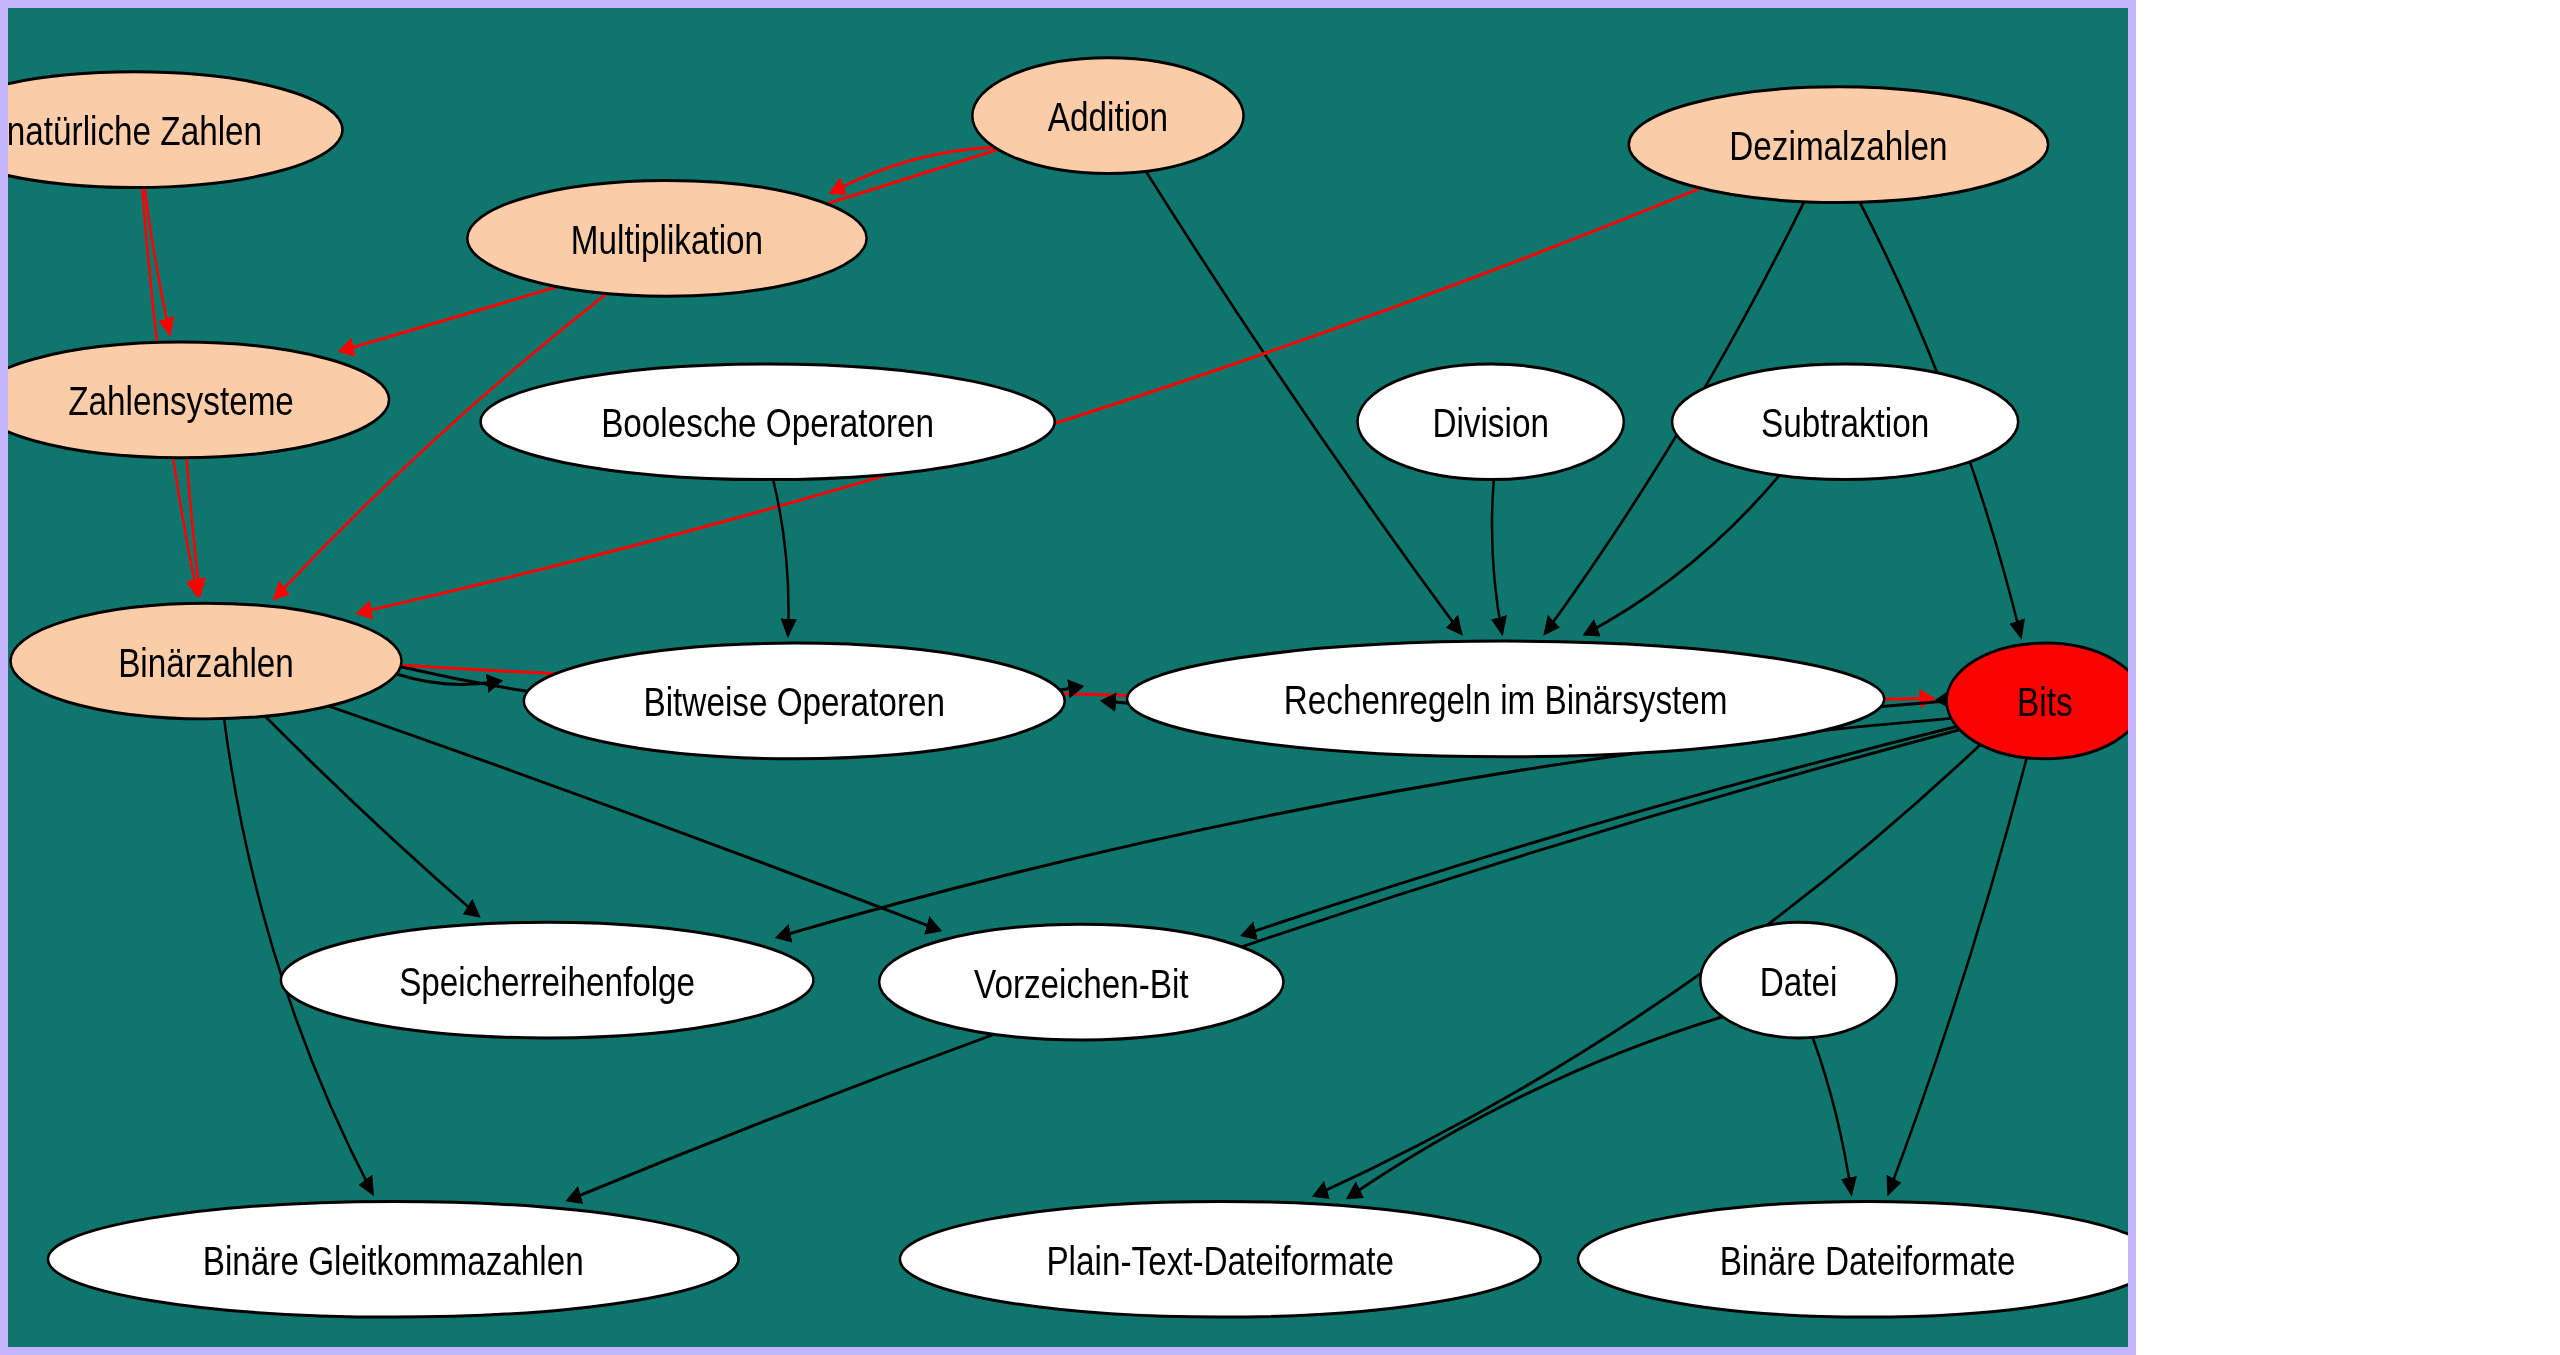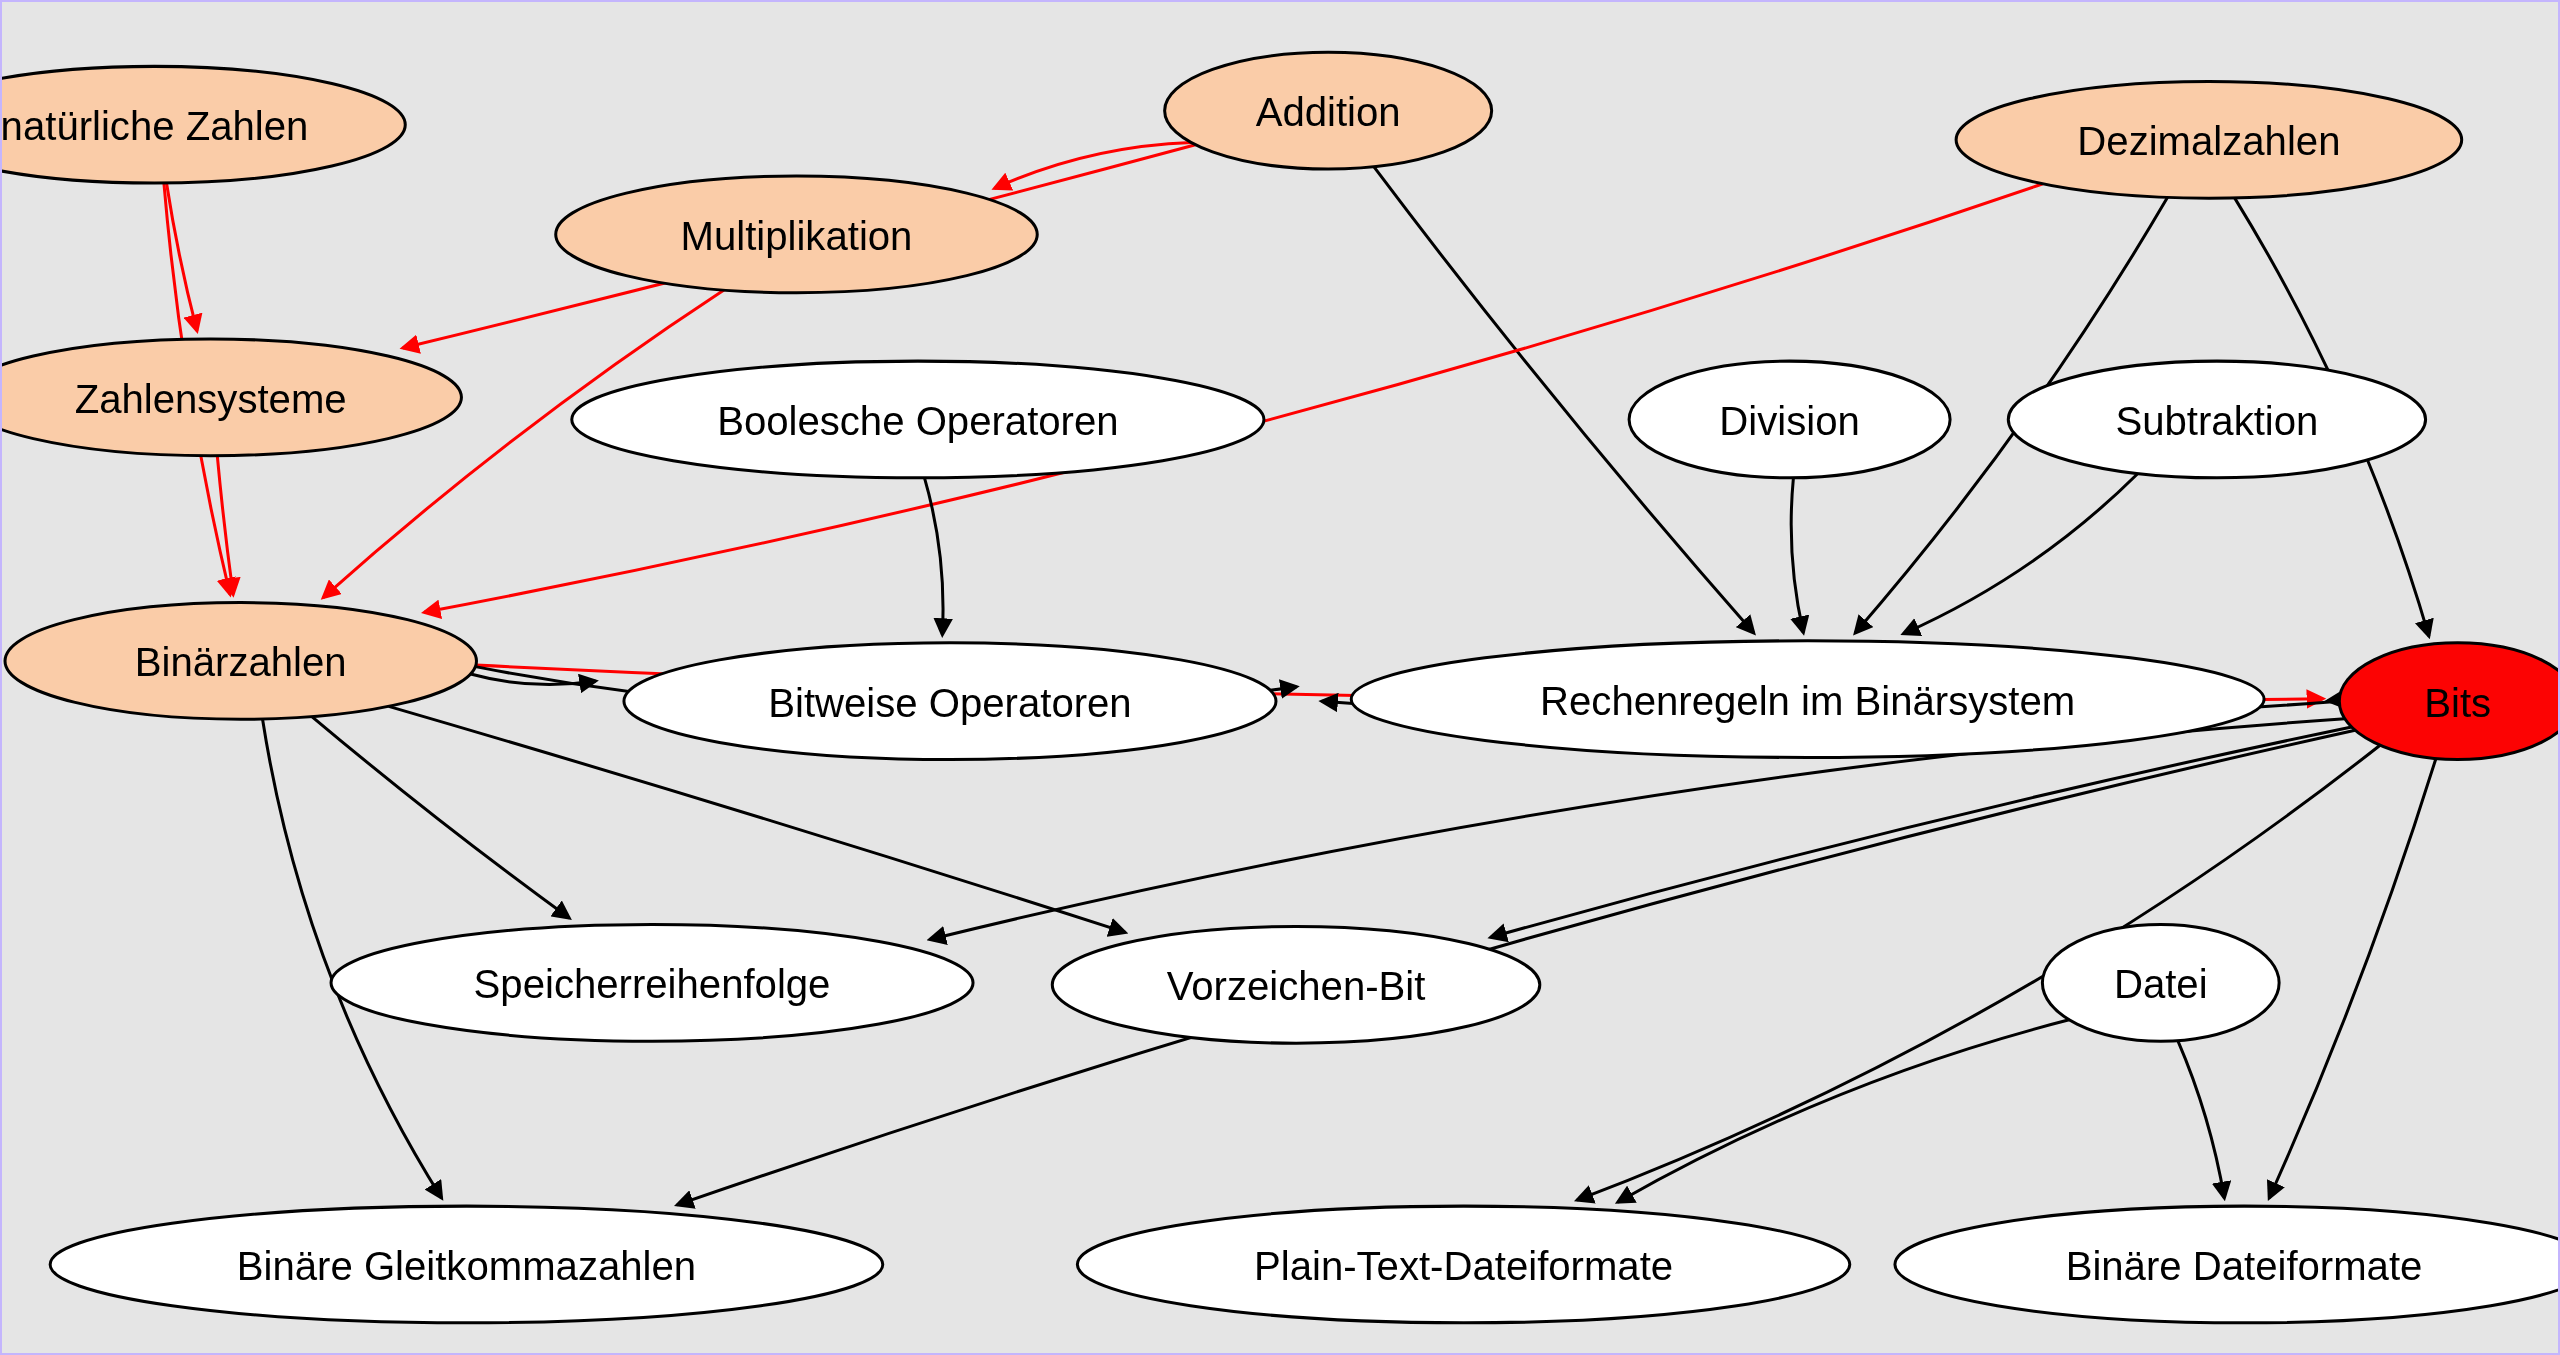--- a/index.html
+++ b/index.html
@@ -2,25 +2,25 @@
 <html><head>
 <meta charset="utf-8">
 <style>
   html, body {
     margin: 0;
     padding: 0;
     background: #ffffff;
   }
   #canvas-frame {
     position: relative;
-    width: 2560px;
+    width: 2136px;
     height: 1355px;
     box-sizing: border-box;
-    border: 2px solid #c4b5fd;
-    background: #e5e5e5;
+    border: 8px solid #c4b5fd;
+    background: #0f766e;
     overflow: hidden;
   }
   #graph-svg {
     display: block;
     width: 100%;
     height: 100%;
   }
   .node-label {
     font-family: "Liberation Sans", sans-serif;
     font-size: 40px;

